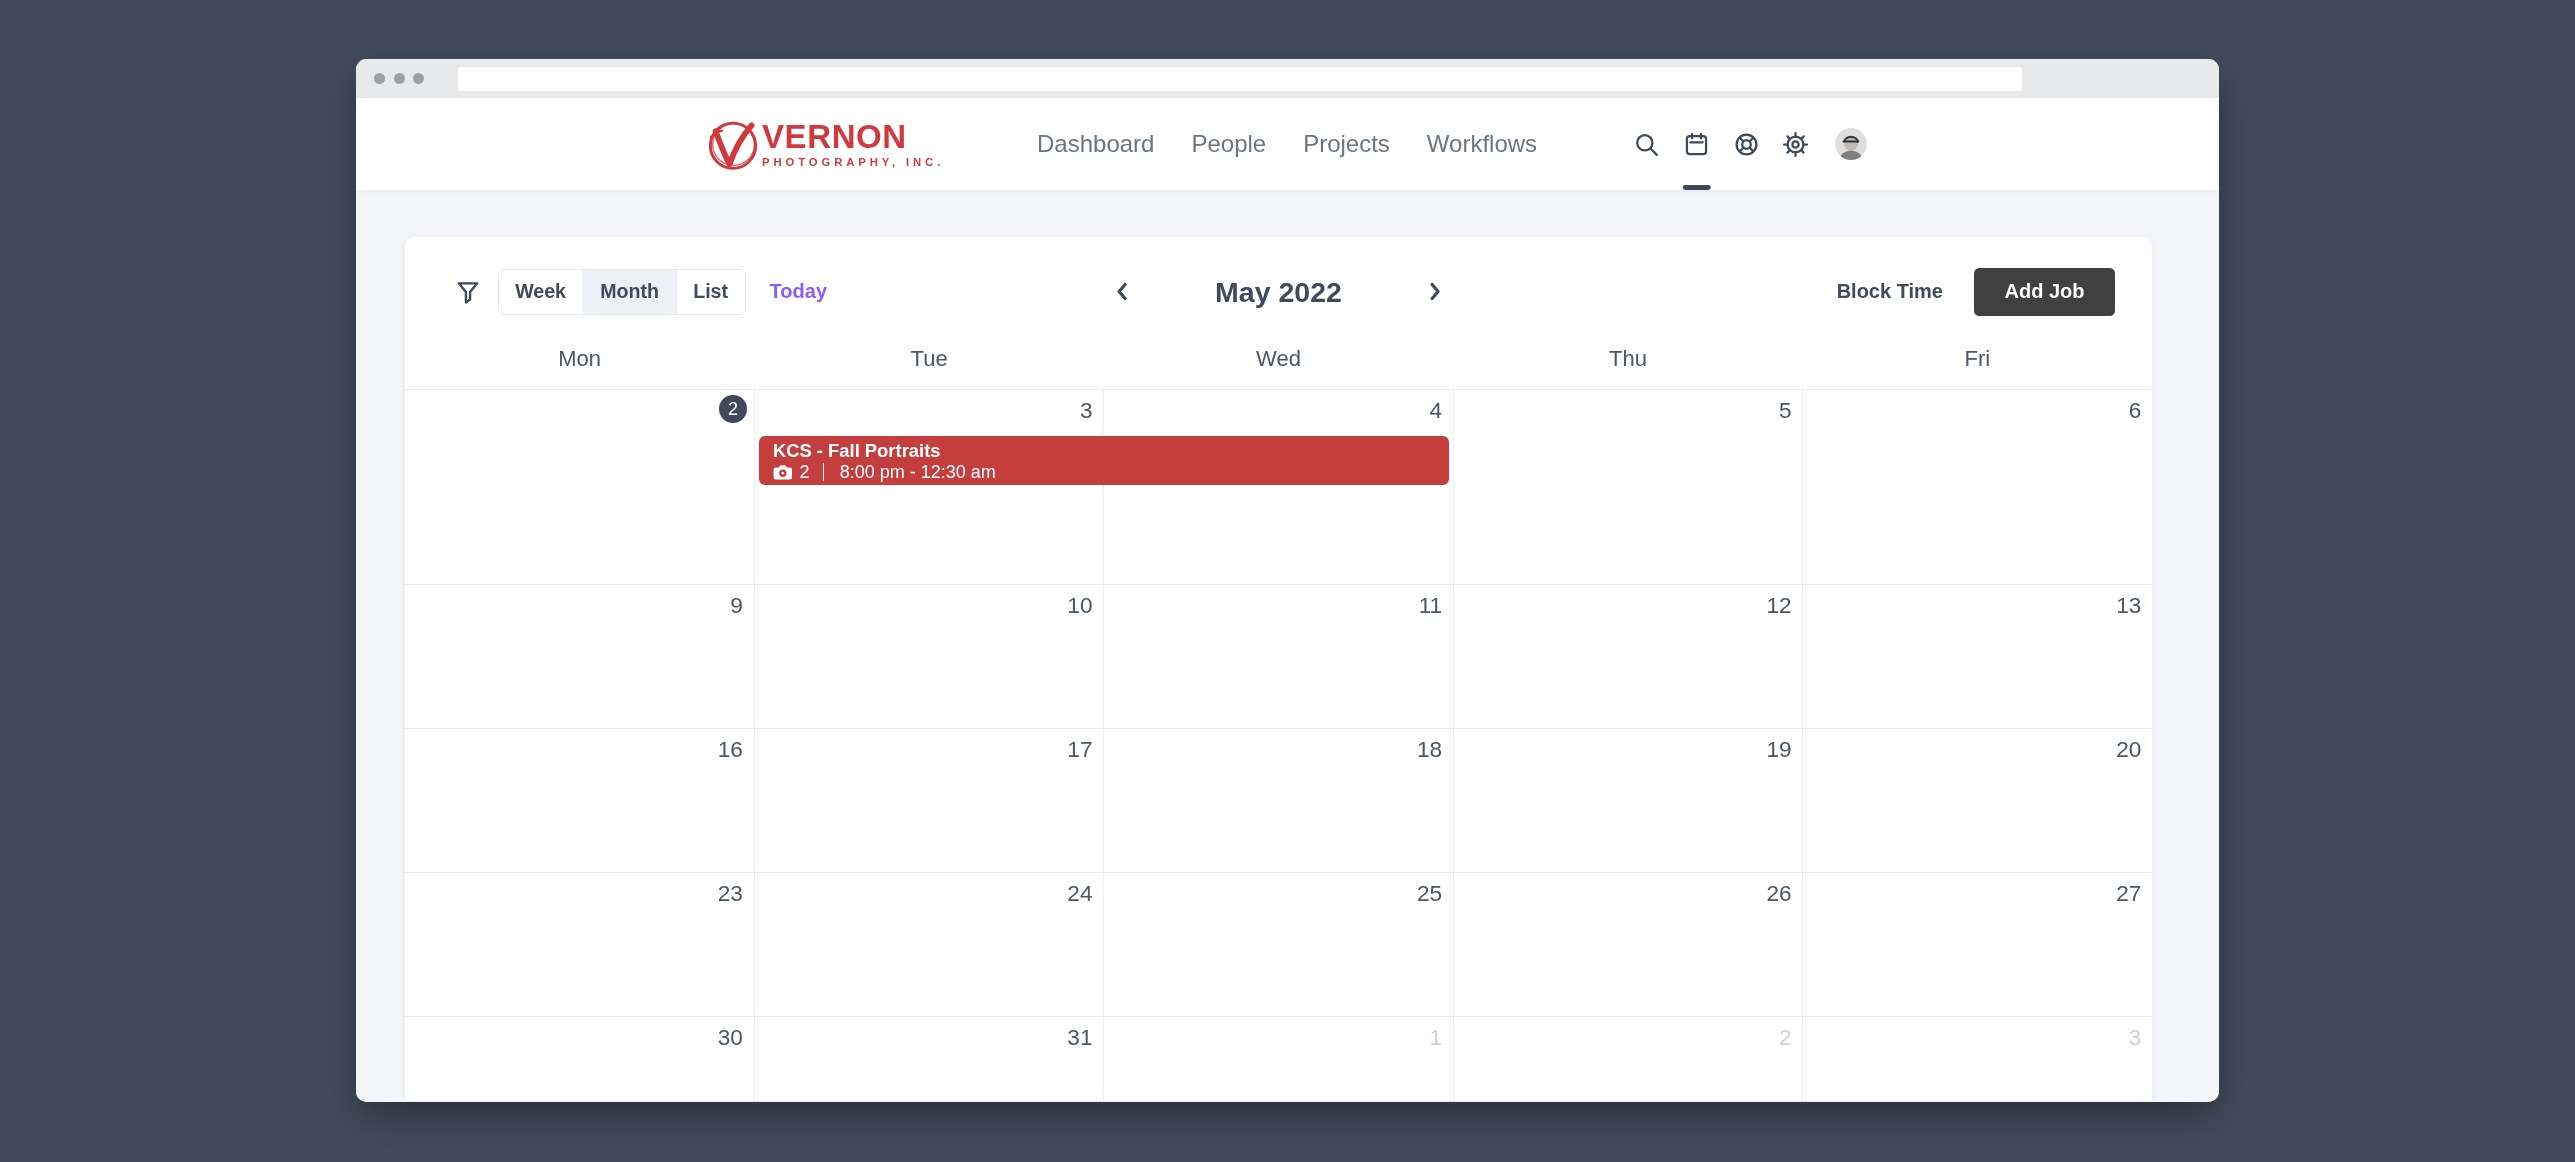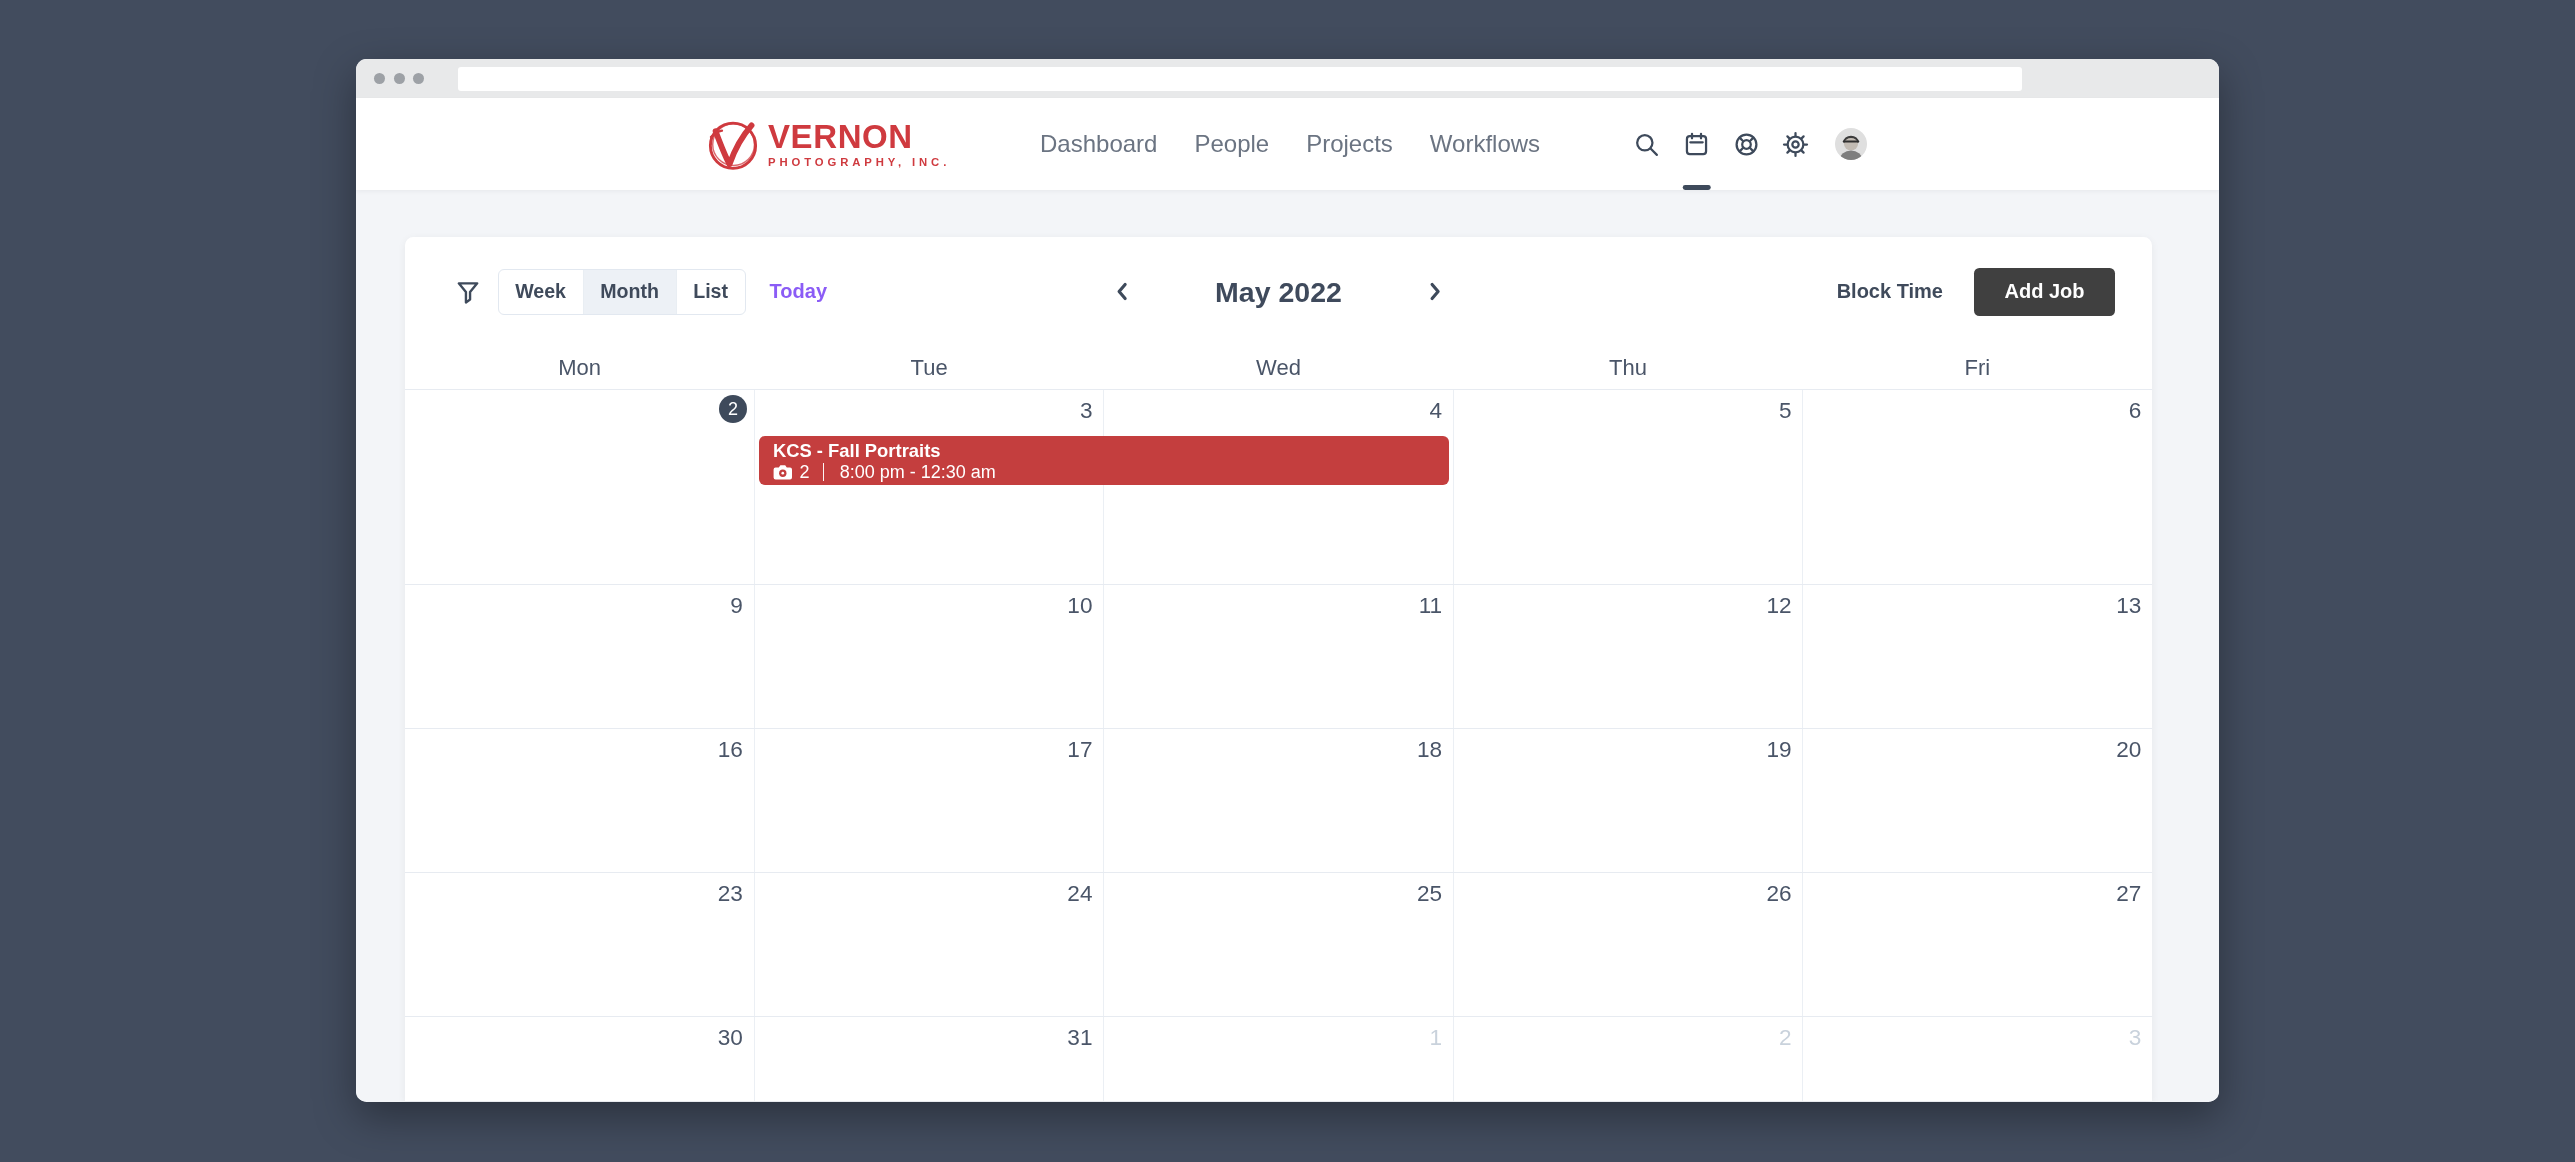--- a/index.html
+++ b/index.html
@@ -33,21 +33,21 @@
 
   
   .app-header {
     height: 92px; background: #fff; position: relative; z-index: 5;
     box-shadow: 0 1.8px 4.8px rgba(30,41,59,.06);
   }
   .header-inner {
     width: 1167px; height: 100%; margin: 0 auto;
     display: flex; align-items: center; justify-content: space-between;
   }
-  .logo { display: flex; align-items: center; gap: 6px; }
+  .logo { display: flex; align-items: center; }
   .logo-text { display: flex; flex-direction: column; line-height: 1; }
   .logo-name {
     color: #CF3A3F; font-weight: 700; font-size: 33px; letter-spacing: 0.6px;
   }
   .logo-sub {
     color: #CF3A3F; font-weight: 600; font-size: 11.3px; letter-spacing: 3.9px;
     margin-top: 3.6px;
   }
   .main-nav { display: flex; gap: 37px; align-items: center; }
   .nav-link { font-size: 24px; color: #6B7482; cursor: pointer; }
@@ -103,21 +103,21 @@
   .toolbar-right { margin-left: auto; display: flex; align-items: center; gap: 31px; }
   .block-time { font-size: 20px; font-weight: 600; color: #3F4A5B; cursor: pointer; }
   .add-job {
     width: 141px; height: 48px; background: #404040; border: none; border-radius: 5.3px;
     color: #fff; font-size: 20px; font-weight: 600; cursor: pointer;
     font-family: "Liberation Sans", sans-serif;
     display: flex; align-items: center; justify-content: center;
   }
 
   
-  .day-headers { height: 43px; flex: 0 0 auto; display: flex; align-items: center; }
+  .day-headers { height: 43px; flex: 0 0 auto; display: flex; }
   .dh { flex: 1; text-align: center; font-size: 22px; font-weight: 500; color: #4A5568; }
   .grid { flex: 1; display: flex; flex-direction: column; min-height: 0; }
   .week { display: flex; position: relative; border-top: 1.2px solid #E7EBF1; flex: 0 0 auto; }
   .week-0 { height: 195px; }
   .week-1, .week-2, .week-3 { height: 144px; }
   .week-4 { flex: 1 1 auto; min-height: 0; }
   .day { flex: 1; position: relative; }
   .day + .day { border-left: 1.2px solid #EBEFF4; }
   .day-num {
     position: absolute; top: 8.3px; right: 10.7px;

